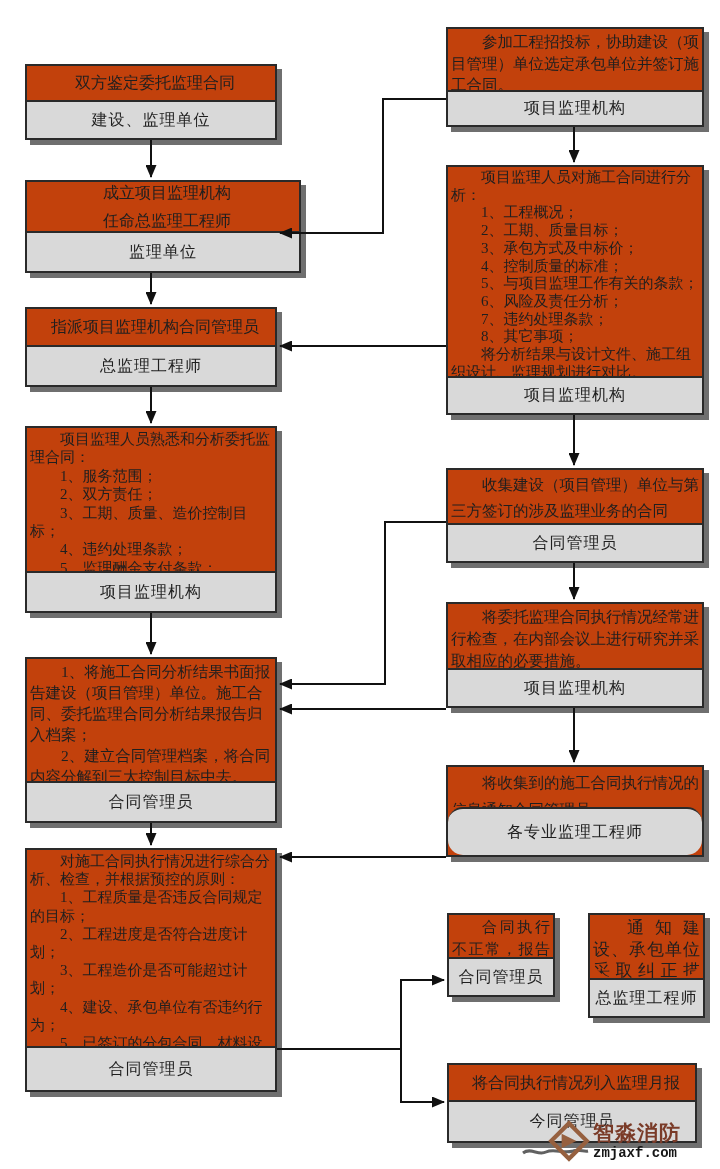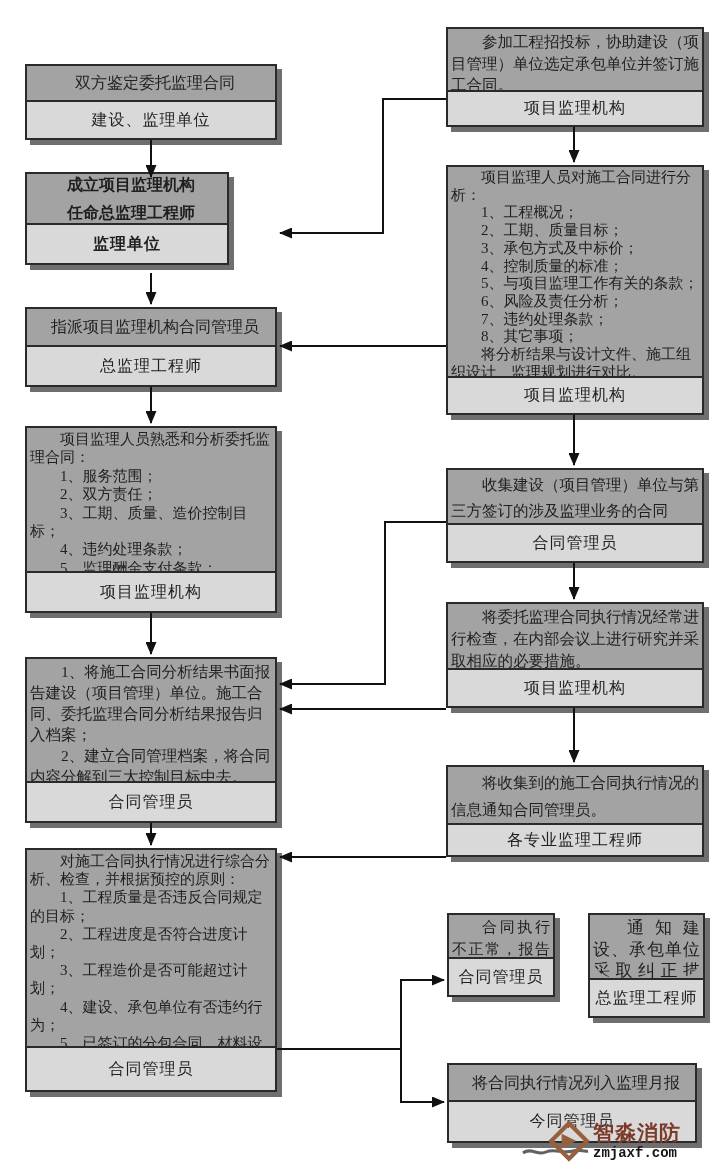--- a/index.html
+++ b/index.html
@@ -6,21 +6,21 @@
   .canvas{
     position:relative;width:720px;height:1169px;background:#fff;overflow:hidden;
     font-family:"Liberation Serif","DejaVu Serif",serif;color:var(--text,#1f1f1f);
   }
   .connector-layer{position:absolute;left:0;top:0;z-index:3;pointer-events:none;}
   .connector-layer polyline{fill:none;stroke:var(--line,#111);stroke-width:2;}
   .connector-layer .artifact{fill:none;stroke:#3a3a3a;stroke-width:3;opacity:.8;}
   #arrowhead path{fill:var(--line,#111);}
   .boxes{position:absolute;left:0;top:0;width:100%;height:100%;z-index:1;}
   .flow-box{
-    position:absolute;background:#a3a3a3;border:2px solid var(--border,#2a2a2a);
+    position:absolute;background:#c2410c;border:2px solid var(--border,#2a2a2a);
     box-shadow:5px 5px 0 var(--shadow,#6f6f6f);
     display:flex;flex-direction:column;box-sizing:border-box;
   }
   .box-content{flex:1;overflow:hidden;padding:2px 3px;}
   .box-content p{margin:0;}
   .align-center .box-content{display:flex;flex-direction:column;justify-content:center;align-items:center;text-align:center;margin-left:8px;}
   .align-center .box-content p{margin:3px 0;}
   .align-indent .box-content p{text-indent:2em;}
   .align-indent-justify .box-content p{text-indent:2em;text-align:justify;}
   .box-label{
@@ -39,21 +39,21 @@
 
 <div class="canvas">
 
   <div class="boxes">
       <div class="flow-box align-center" style="left: 25px; top: 64px; width: 252px; height: 76px;">
     <div class="box-content" style="font-size: 16px; line-height: 22px;">
           <p>双方鉴定委托监理合同</p>
         </div>
     <div class="box-label" style="height: 38px;">建设、监理单位</div>
   </div>
-      <div class="flow-box align-center" style="left: 25px; top: 172px; width: 204px; height: 93px; font-weight: bold;">
+      <div class="flow-box align-center" style="left: 25px; top: 180px; width: 276px; height: 93px;">
     <div class="box-content" style="font-size: 16px; line-height: 22px;">
           <p>成立项目监理机构</p>
           <p>任命总监理工程师</p>
         </div>
     <div class="box-label" style="height: 40px;">监理单位</div>
   </div>
       <div class="flow-box align-center" style="left: 25px; top: 307px; width: 252px; height: 80px;">
     <div class="box-content" style="font-size: 16px; line-height: 22px;">
           <p>指派项目监理机构合同管理员</p>
         </div>
@@ -118,21 +118,21 @@
       <div class="flow-box align-indent" style="left: 446px; top: 602px; width: 258px; height: 106px;">
     <div class="box-content" style="font-size: 15.5px; line-height: 22px;">
           <p>将委托监理合同执行情况经常进行检查，在内部会议上进行研究并采取相应的必要措施。</p>
         </div>
     <div class="box-label" style="height: 38px;">项目监理机构</div>
   </div>
       <div class="flow-box align-indent" style="left: 446px; top: 765px; width: 258px; height: 92px;">
     <div class="box-content" style="font-size: 15.5px; line-height: 27px;">
           <p>将收集到的施工合同执行情况的信息通知合同管理员。</p>
         </div>
-    <div class="box-label" style="height: 32px;">各专业监理工程师</div>
+    <div class="box-label" style="height: 48px; border-radius: 15px;">各专业监理工程师</div>
   </div>
       <div class="flow-box align-indent-justify" style="left: 447px; top: 913px; width: 108px; height: 84px;">
     <div class="box-content" style="font-size: 15px; line-height: 21.5px;">
           <p>合同执行不正常，报告总监理工程师</p>
         </div>
     <div class="box-label" style="height: 38px;">合同管理员</div>
   </div>
       <div class="flow-box align-indent-justify" style="left: 588px; top: 913px; width: 117px; height: 105px;">
     <div class="box-content" style="font-size: 17px; line-height: 21.5px; border-radius: 26px;">
           <p>通知建设、承包单位采取纠正措施。</p>

